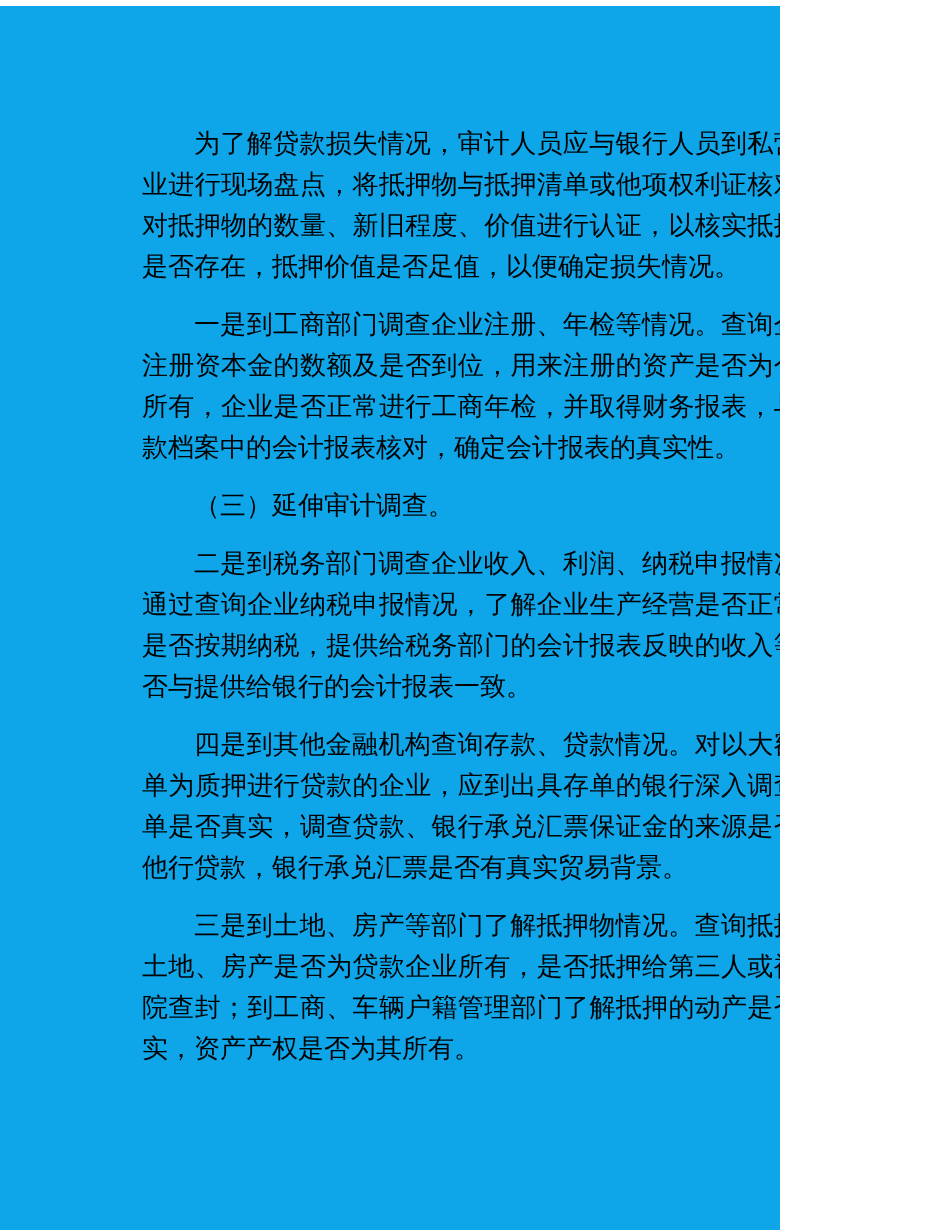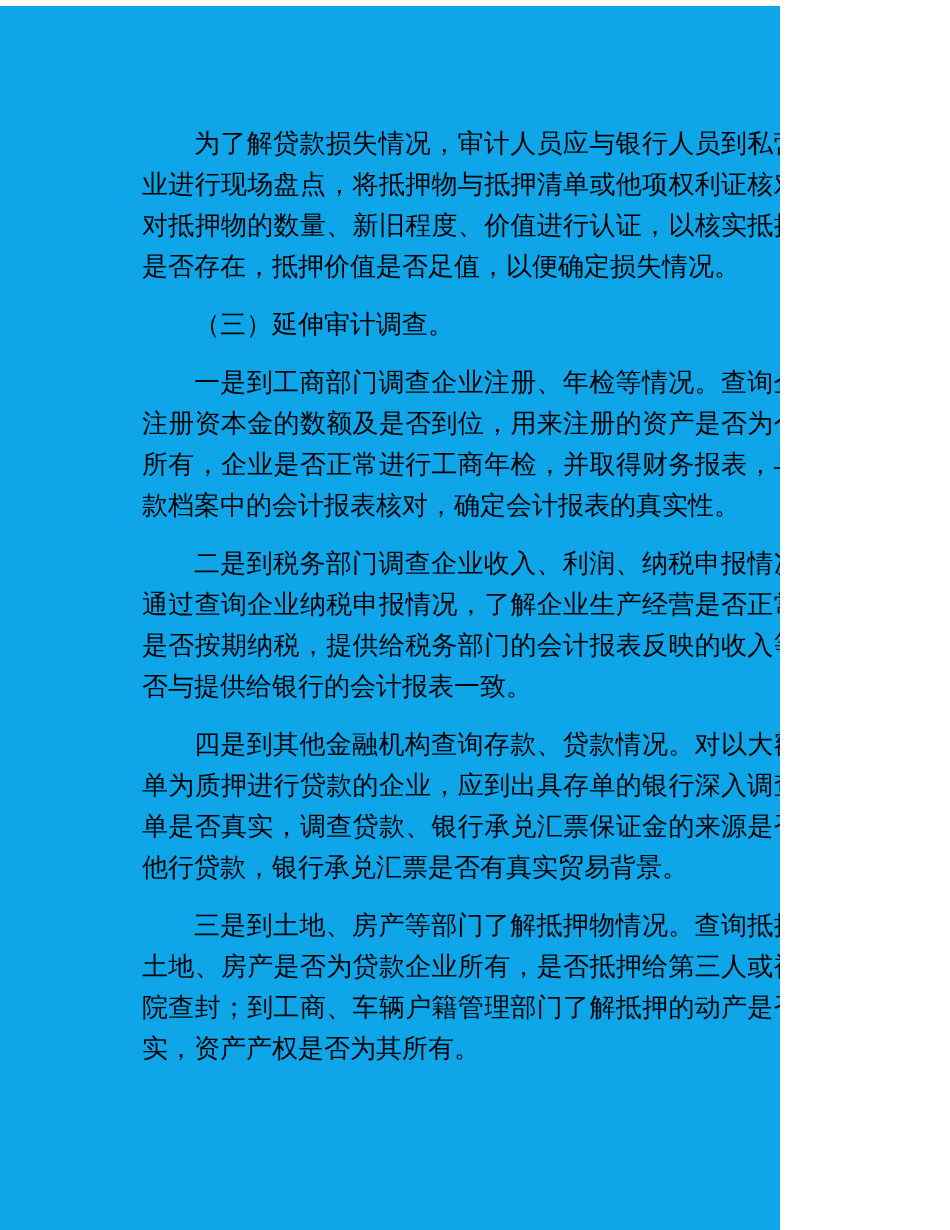--- a/index.html
+++ b/index.html
@@ -36,19 +36,19 @@
   p.para:last-child {
     margin-bottom: 0;
   }
 </style>
 </head>
 <body>
 
 <div class="page">
   <div class="doc-body">
     <p class="para">为了解贷款损失情况，审计人员应与银行人员到私营企业进行现场盘点，将抵押物与抵押清单或他项权利证核对，对抵押物的数量、新旧程度、价值进行认证，以核实抵押物是否存在，抵押价值是否足值，以便确定损失情况。</p>
+    <p class="para">一是到工商部门调查企业注册、年检等情况。查询企业注册资本金的数额及是否到位，用来注册的资产是否为个人所有，企业是否正常进行工商年检，并取得财务报表，与贷款档案中的会计报表核对，确定会计报表的真实性。</p>
     <p class="para">（三）延伸审计调查。</p>
-    <p class="para">一是到工商部门调查企业注册、年检等情况。查询企业注册资本金的数额及是否到位，用来注册的资产是否为个人所有，企业是否正常进行工商年检，并取得财务报表，与贷款档案中的会计报表核对，确定会计报表的真实性。</p>
     <p class="para">二是到税务部门调查企业收入、利润、纳税申报情况。通过查询企业纳税申报情况，了解企业生产经营是否正常，是否按期纳税，提供给税务部门的会计报表反映的收入等是否与提供给银行的会计报表一致。</p>
     <p class="para">四是到其他金融机构查询存款、贷款情况。对以大额存单为质押进行贷款的企业，应到出具存单的银行深入调查存单是否真实，调查贷款、银行承兑汇票保证金的来源是否为他行贷款，银行承兑汇票是否有真实贸易背景。</p>
     <p class="para">三是到土地、房产等部门了解抵押物情况。查询抵押的土地、房产是否为贷款企业所有，是否抵押给第三人或被法院查封；到工商、车辆户籍管理部门了解抵押的动产是否真实，资产产权是否为其所有。</p>
   </div>
 </div>
 
 </body></html>

